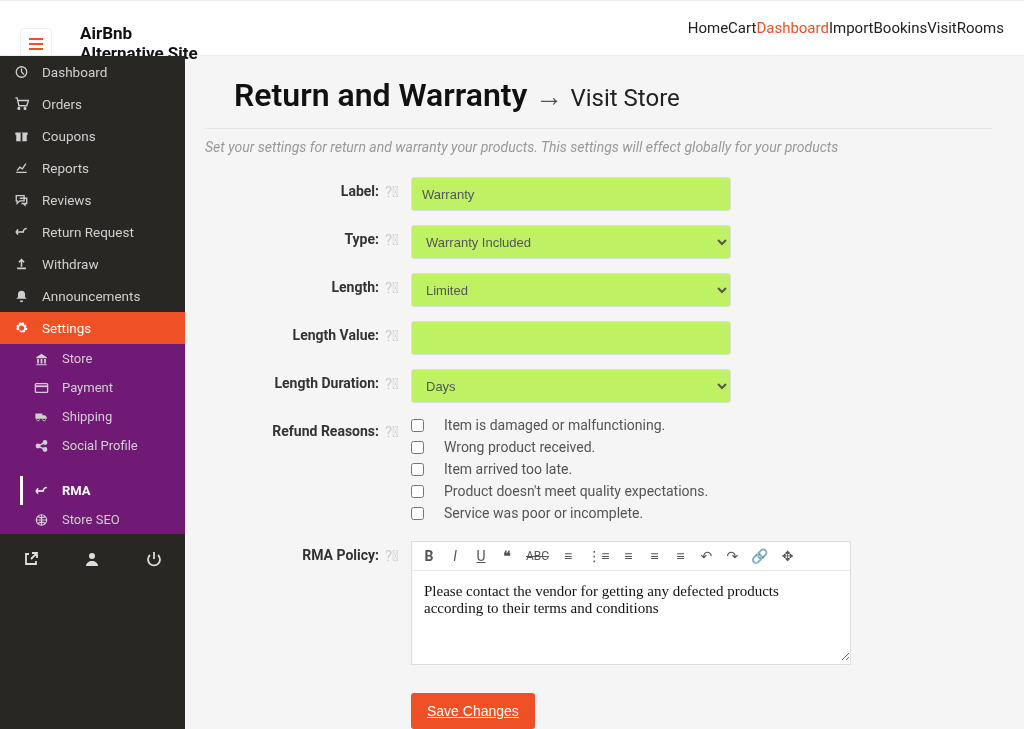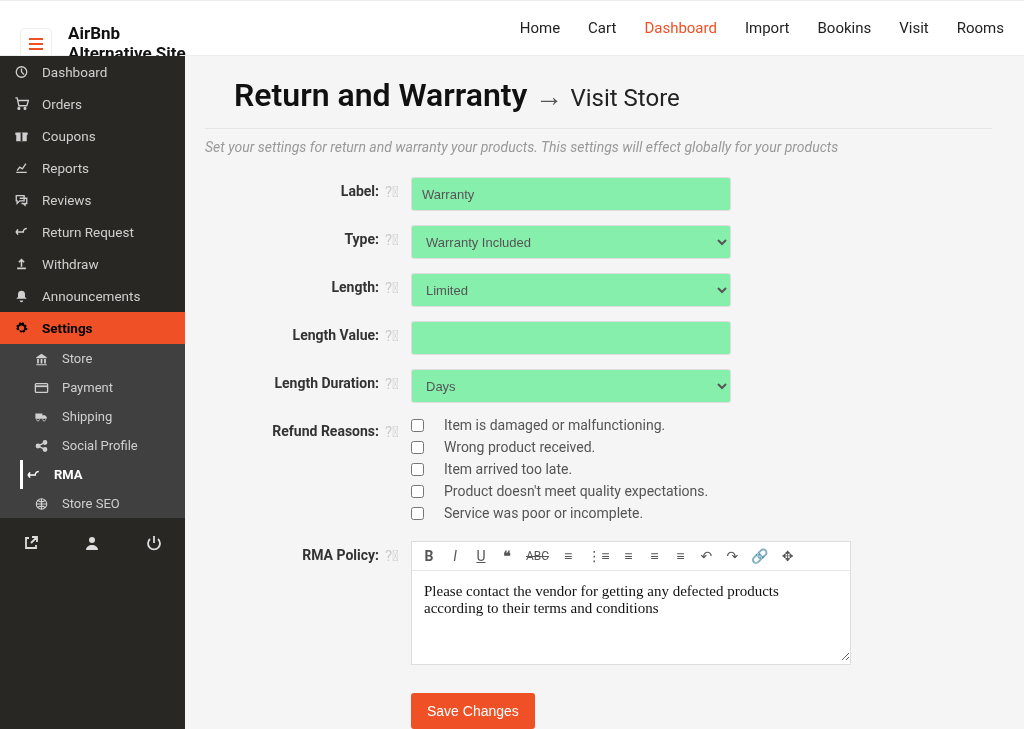--- a/index.html
+++ b/index.html
@@ -1,52 +1,52 @@
 <!DOCTYPE html>
 <html><head>
 <meta charset="utf-8">
 <style>
 * { box-sizing: border-box; margin: 0; padding: 0; }
 body { font-family: -apple-system, BlinkMacSystemFont, "Segoe UI", Roboto, Helvetica, Arial, sans-serif; background: #f5f5f5; color: #333; font-size: 14px; }
 .topbar { display: flex; align-items: center; justify-content: space-between; background: #fff; border-top: 1px solid #eee; border-bottom: 1px solid #eee; height: 56px; padding: 0 20px; }
-.topbar-left { display: flex; align-items: center; gap: 16px; margin-top: 32px; }
+.topbar-left { display: flex; align-items: center; gap: 28px; margin-top: 32px; }
 .hamburger { width: 32px; height: 32px; border: 1px solid #f0f0f0; border-radius: 4px; display: flex; align-items: center; justify-content: center; color: #f05025; cursor: pointer; }
 .brand { font-weight: 700; font-size: 17px; line-height: 1.15; color: #111; }
-.topnav { display: flex; gap: 28px; }
+.topnav { display: flex; }
 .topnav a { text-decoration: none; color: #222; font-size: 15px; cursor: pointer; }
 .topnav a.active { color: #f05025; }
 .layout { display: flex; }
 .sidebar { width: 185px; background: #292724; color: #cfcfcf; display: flex; flex-direction: column; min-height: 673px; }
 .side-item { display: flex; align-items: center; gap: 12px; height: 32px; padding: 0 12px; cursor: pointer; font-size: 13.5px; position: relative; }
-.side-item.active { background: #f05025; color: #000000; font-weight: 700; }
+.side-item.active { background: #f05025; color: #ffffff; font-weight: 400; }
 .side-item.active::after { content: ""; position: absolute; right: -8px; top: 50%; transform: translateY(-50%); width:0;height:0; border-top:8px solid transparent; border-bottom:8px solid transparent; border-right:8px solid #f5f5f5; }
-.side-sub { padding-left: 20px; background: #404040; }
+.side-sub { padding-left: 20px; background: #701a75; }
 .side-sub .side-item { height: 29px; font-size: 13px; }
-.side-sub .side-item.subactive { font-weight: 700; color: #fff; border-left: 3px solid #fff; padding-left: 1px; }
+.side-sub .side-item.subactive { font-weight: 700; color: #fff; border-left: 3px solid #fff; padding-left: 9px; margin-top: 16px; }
 .side-bottom { display: flex; justify-content: space-around; padding: 12px 0; border-top: 0px solid #3a3a3a; margin-top: 4px; }
 .side-bottom span { font-size: 18px; color: #ddd; cursor: pointer; }
 .icon { width: 18px; display:inline-flex; justify-content:center; font-size:14px;}
 .content { flex: 1; padding: 20px 32px 60px 20px; }
 h1 { font-size: 32px; font-weight: 600; color: #111; display:inline;margin-left:29px; }
 .arrow { font-size: 28px; color: #555; margin: 0 4px; font-weight:400;}
 .visit { font-size: 24px; color: #222; font-weight:400;}
 .hr { border:0; border-top:1px solid #e6e6e6; margin: 14px 0 10px; }
 .desc { color: #999; font-style: italic; font-size: 14px; margin-bottom: 22px; }
 .form-row { display: flex; align-items: flex-start; margin-bottom: 14px; }
 .form-label { width: 180px; text-align: right; padding-right: 6px; padding-top: 6px; font-weight: 700; color: #333; font-size: 14px; }
 .help { width: 26px; padding-top: 6px; color: #ccc; font-size: 15px; }
 .form-ctl { width: 320px; }
-.form-ctl input[type=text], .form-ctl select { width: 100%; height: 34px; border: 1px solid #ddd; border-radius: 3px; padding: 0 10px; font-size: 13px; color: #555; background:#86efac; }
+.form-ctl input[type=text], .form-ctl select { width: 100%; height: 34px; border: 1px solid #ddd; border-radius: 3px; padding: 0 10px; font-size: 13px; color: #555; background:#bef264; }
 .form-ctl select { appearance: auto; }
 .refund-row { margin-bottom: 6px; font-size: 14px; color: #555; display:flex; align-items:center; gap:20px;}
 .editor-wrap { width: 440px; border: 1px solid #ddd; background:#fff; }
 .editor-toolbar { display: flex; gap: 12px; padding: 6px 10px; border-bottom: 1px solid #e6e6e6; color:#555; align-items:center;}
 .editor-toolbar span { font-size: 14px; cursor:pointer; min-width:14px; text-align:center;}
 .editor-area { width: 100%; height: 90px; border: 0; padding: 12px 12px; font-family: Georgia, serif; font-size: 15px; color: #111; resize: vertical; }
-.btn { background: #f05025; color: #fff; border: 0; padding: 10px 16px; border-radius: 3px; font-size: 14px; cursor:pointer; margin-top: 14px; }
+.btn { background: #f05025; color: #fff; border: 0; padding: 10px 16px; border-radius: 3px; font-size: 14px; cursor:pointer; margin-top: 14px; text-decoration: underline; }
 </style>
 </head>
 <body>
 
 <div class="topbar">
   <div class="topbar-left">
     <div class="hamburger">
       <svg width="14" height="12" viewBox="0 0 14 12">
           <path d="M0 1h14M0 6h14M0 11h14" stroke="#f05025" stroke-width="2"></path>
         </svg>

